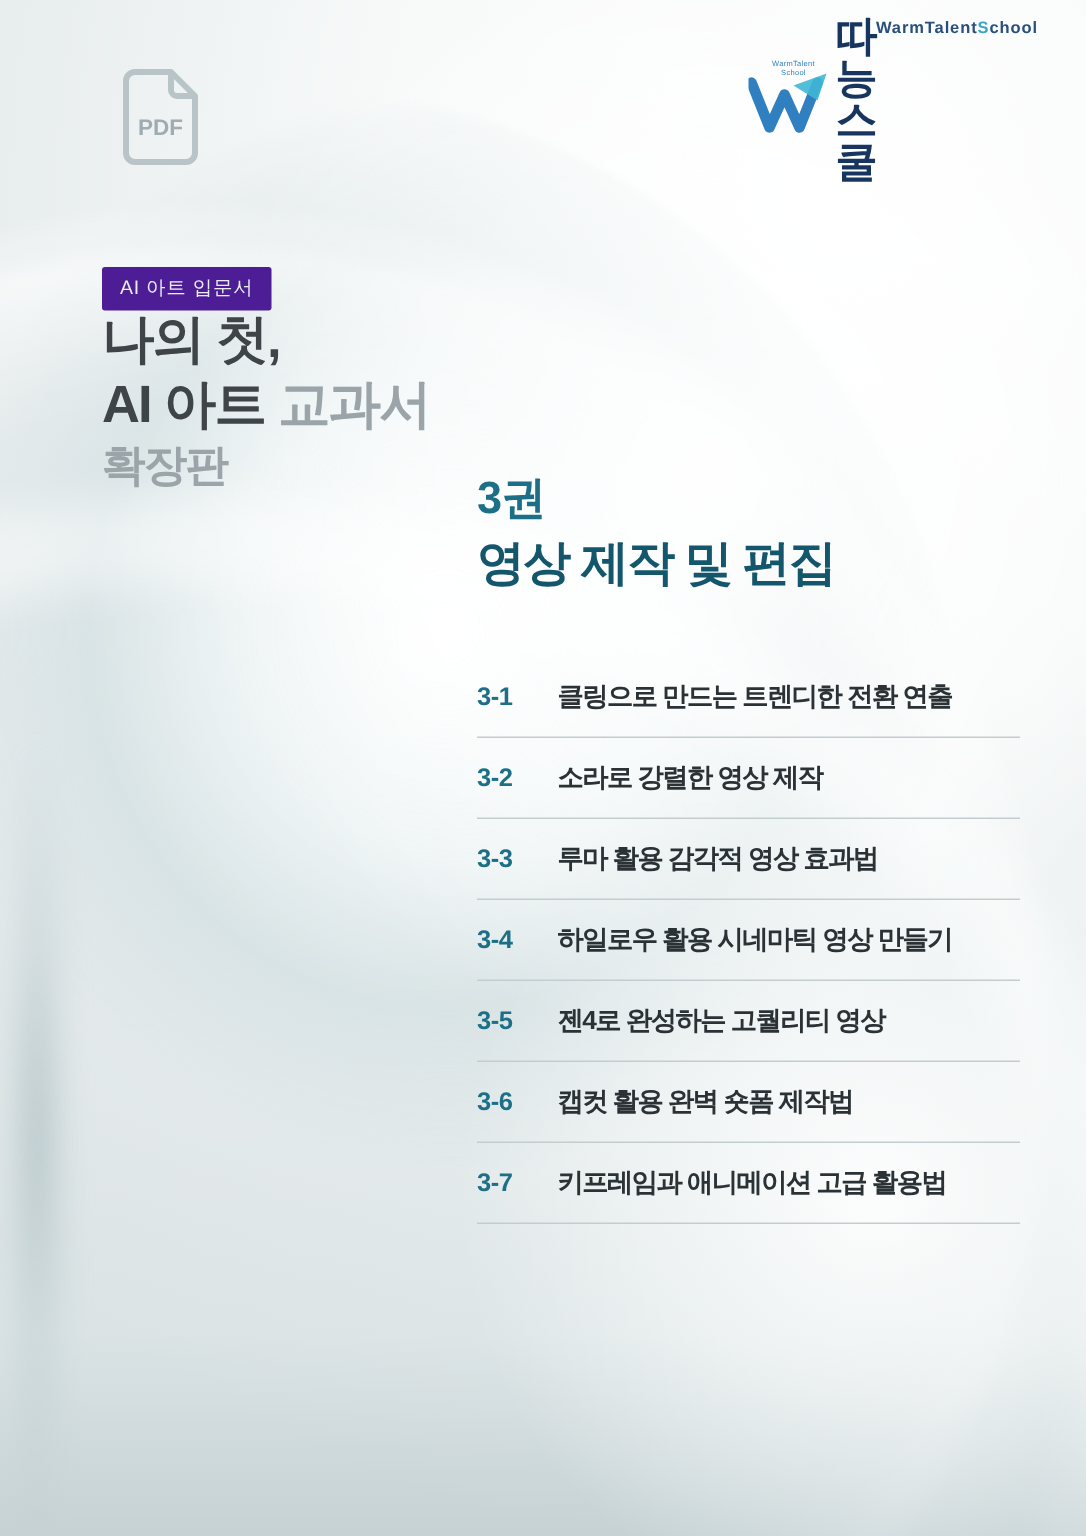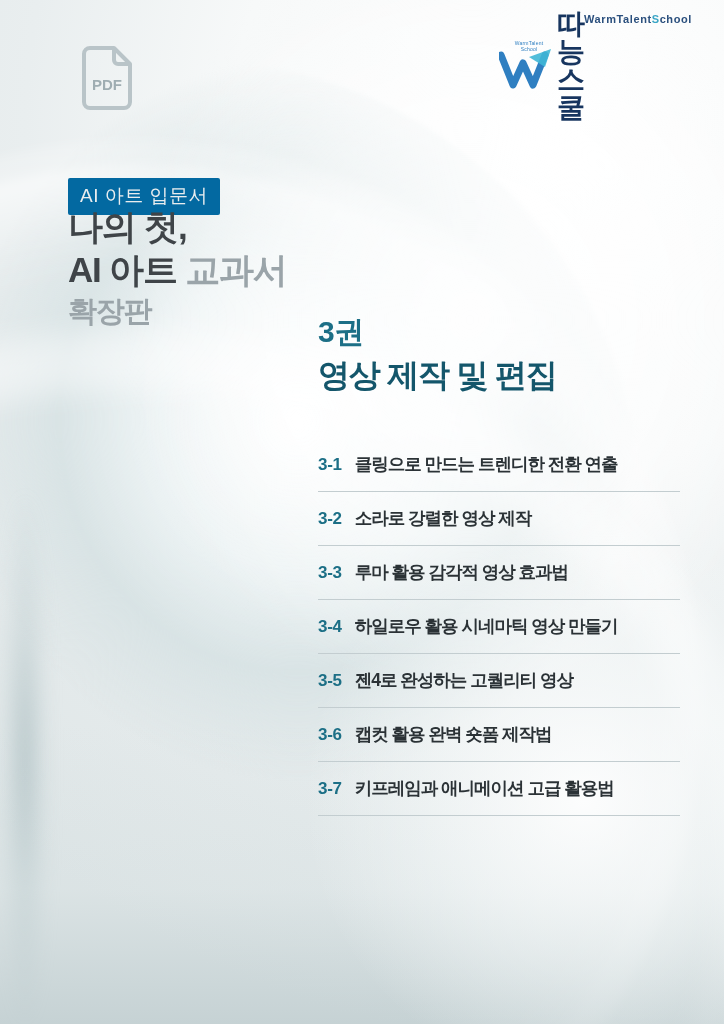--- a/index.html
+++ b/index.html
@@ -156,23 +156,23 @@
     letter-spacing: 0.6px;
     margin-top: 3px;
   }
   .brand-en .accent { color: #3aa6c6; }
 
   
   .eyebrow {
     position: absolute;
     left: 68px;
     top: 178px;
-    background: #0369a1;
+    background: #4c1d95;
     color: #e9edef;
-    font-size: 19px;
+    font-size: 13px;
     letter-spacing: 0.5px;
     padding: 5px 12px 6px;
     border-radius: 2px;
     font-weight: 400;
   }
   .title-main {
     position: absolute;
     left: 68px;
     top: 206px;
     width: 340px;
@@ -218,21 +218,21 @@
   
   .toc {
     position: absolute;
     left: 318px;
     top: 438px;
     width: 362px;
   }
   .toc-item {
     display: flex;
     align-items: baseline;
-    gap: 13px;
+    gap: 30px;
     padding: 14px 2px 15px 0;
     border-bottom: 1px solid #c3cdd0;
   }
   .toc-item:last-child { border-bottom: 1px solid #c3cdd0; }
   .toc-num {
     font-size: 17px;
     font-weight: 800;
     color: #1c6f86;
     letter-spacing: -0.3px;
     flex: none;

